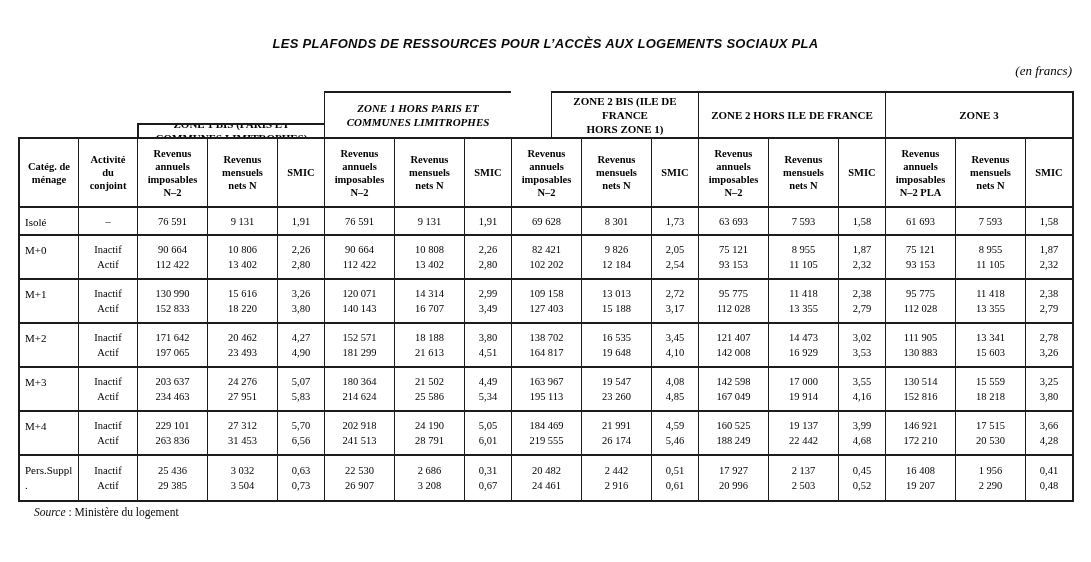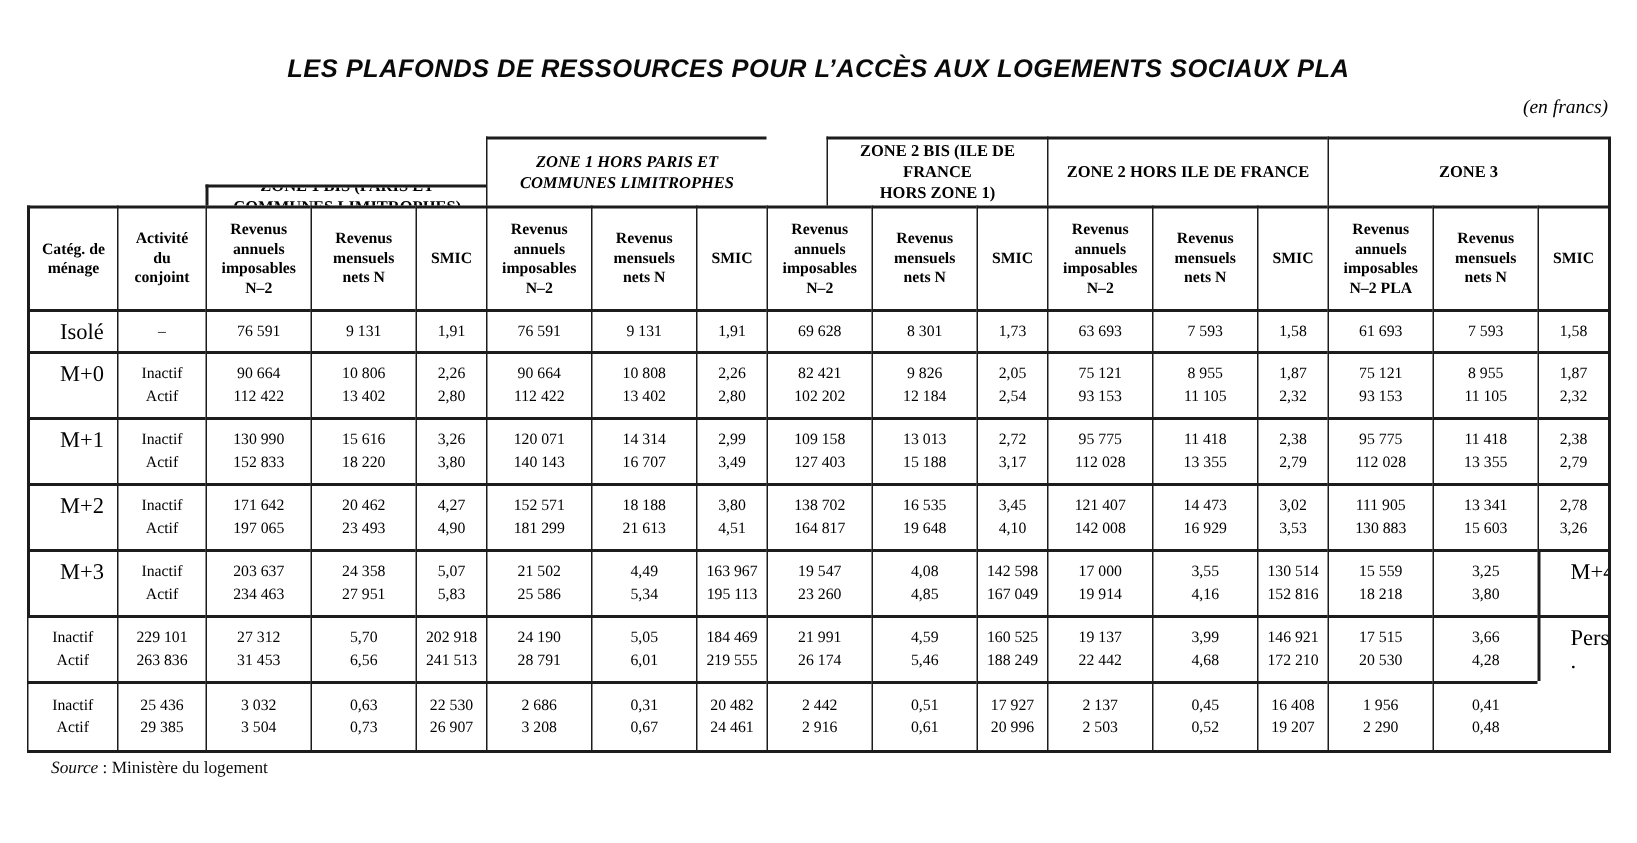--- a/index.html
+++ b/index.html
@@ -4,21 +4,21 @@
 <style>
   html,body { margin:0; padding:0; }
   body {
     width:1091px; height:562px; position:relative; overflow:hidden;
     background:#ffffff; color:#000;
     font-family:"Liberation Serif", serif;
   }
   .title {
     position:absolute; top:36px; left:0; width:1091px;
     text-align:center; font-family:"Liberation Sans", sans-serif;
-    font-weight:bold; font-style:italic; font-size:17px; letter-spacing:0.3px;
+    font-weight:bold; font-style:italic; font-size:13px; letter-spacing:0.3px;
     color:#0a0a0a;
   }
   .unit-note {
     position:absolute; top:63px; left:18px; width:1054px; text-align:right;
     font-style:italic; font-size:13px;
   }
   .tbl {
     position:absolute; left:18px; top:91px;
     display:grid;
     grid-template-columns:60px 59px repeat(5, 70px 70px 47px);
@@ -30,21 +30,21 @@
     border-left:1px solid #1c1c1c; border-top:2px solid #1c1c1c;
     display:flex; flex-direction:column; justify-content:center; align-items:center;
     text-align:center; white-space:pre-line; overflow:hidden;
   }
   .corner { border-left:none; border-top:none; grid-column:1 / span 2; }
   .b-l2 { border-left-width:2px; }
   .zh { font-weight:bold; font-size:11px; line-height:14px; padding:2px; }
   .ch { font-weight:bold; font-size:10.5px; line-height:13px; padding:2px 1px; }
   .cat {
     justify-content:flex-start; align-items:flex-start; text-align:left;
-    padding:7px 0 0 20px; font-size:15px; line-height:15px;
+    padding:7px 0 0 5px; font-size:11px; line-height:15px;
   }
   .act, .val { font-size:10.5px; line-height:15px; }
   .source {
     position:absolute; left:34px; top:506px; font-size:11.5px; color:#0a0a0a;
   }
   .src-label { font-style:italic; }
 </style>
 </head>
 <body>
 
@@ -220,24 +220,26 @@
 130 883</div>
     <div class="c val">13 341
 15 603</div>
     <div class="c val">2,78
 3,26</div>
     <div class="c cat b-l2">M+3</div>
     <div class="c act">Inactif
 Actif</div>
     <div class="c val">203 637
 234 463</div>
-    <div class="c val">24 358
+    <div class="c val">24 276
 27 951</div>
     <div class="c val">5,07
 5,83</div>
+    <div class="c val">180 364
+214 624</div>
     <div class="c val">21 502
 25 586</div>
     <div class="c val">4,49
 5,34</div>
     <div class="c val">163 967
 195 113</div>
     <div class="c val">19 547
 23 260</div>
     <div class="c val">4,08
 4,85</div>

